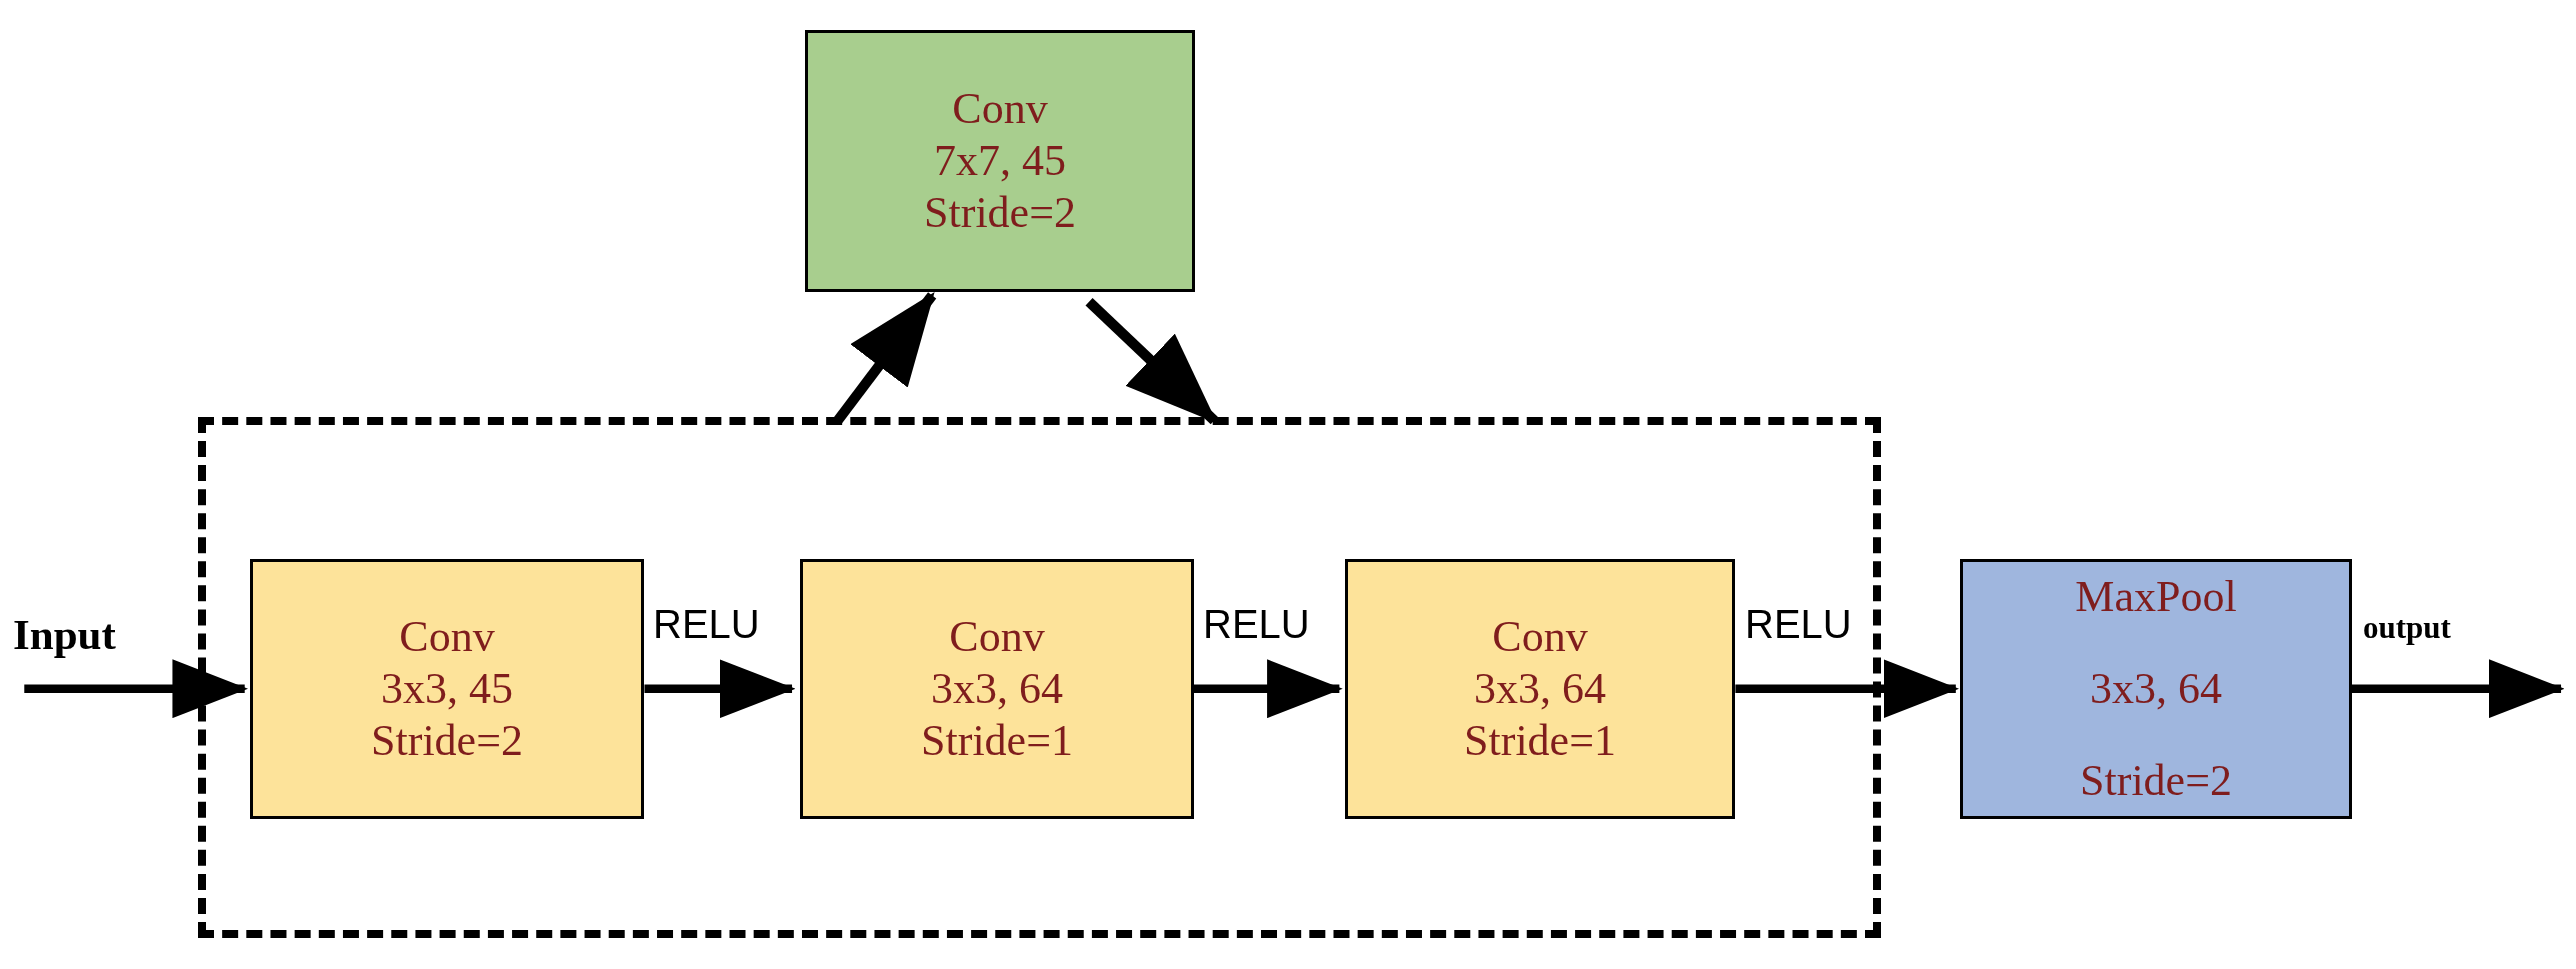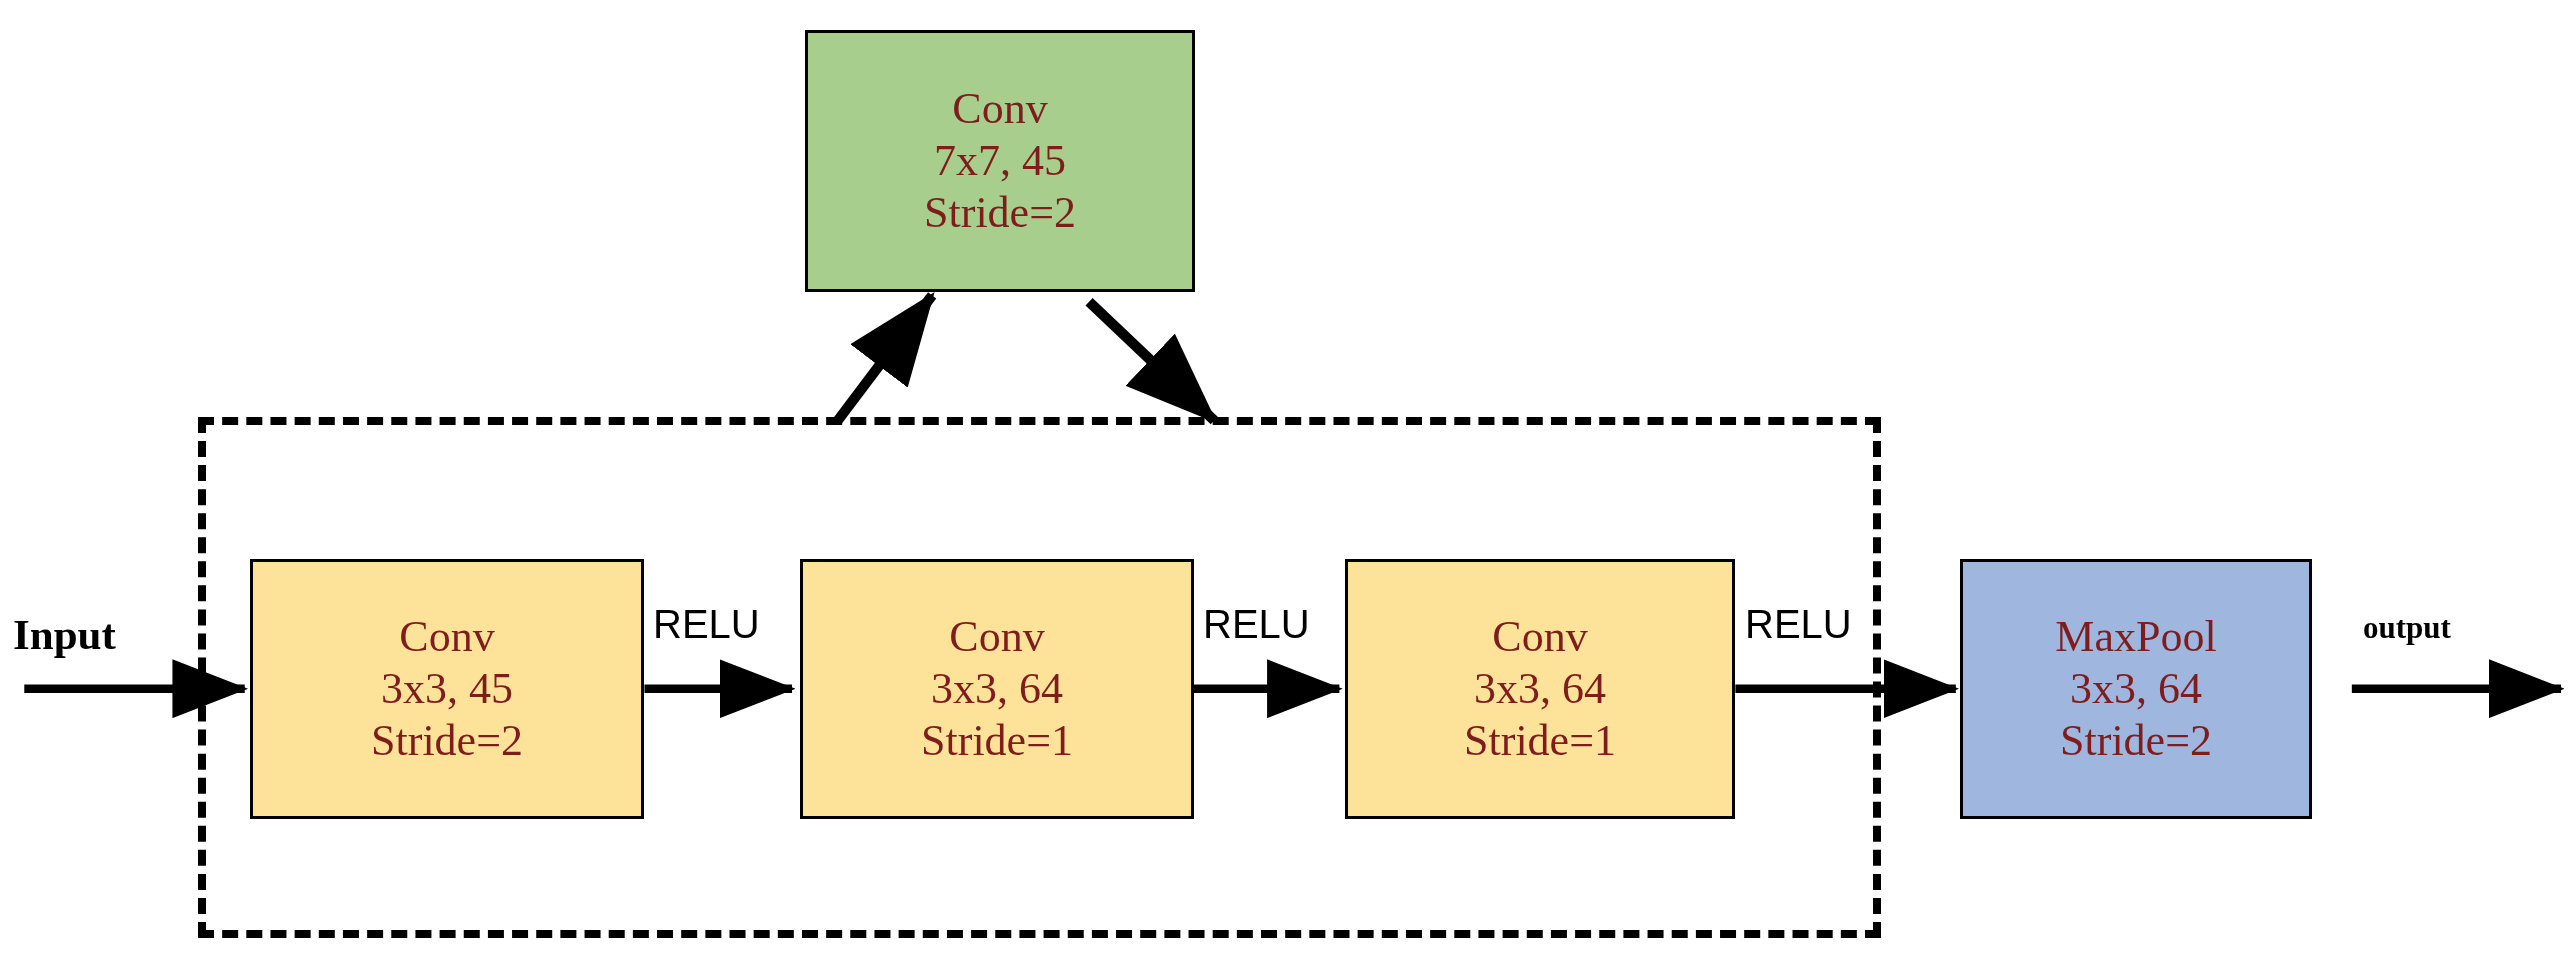--- a/index.html
+++ b/index.html
@@ -119,21 +119,21 @@
     <span class="line">3x3, 64</span>
     <span class="line">Stride=1</span>
   </div>
 
   <div class="node node-yellow" style="left:1345px; top:559px; width:390px; height:260px; font-size:44px;">
     <span class="line">Conv</span>
     <span class="line">3x3, 64</span>
     <span class="line">Stride=1</span>
   </div>
 
-  <div class="node node-blue" style="left:1960px; top:559px; width:352px; height:260px; font-size:44px;">
+  <div class="node node-blue" style="left:1960px; top:559px; width:392px; height:260px; font-size:44px;gap:40px;">
     <span class="line">MaxPool</span>
     <span class="line">3x3, 64</span>
     <span class="line">Stride=2</span>
   </div>
 
   <div class="lbl lbl-bold-serif" style="left:13px; top:610px; font-size:43px;">Input</div>
 
   <div class="lbl lbl-bold-serif" style="left:2363px; top:610px; font-size:31px;">output</div>
 
   <div class="lbl lbl-sans" style="left:653px; top:602px; font-size:40px;">RELU</div>

